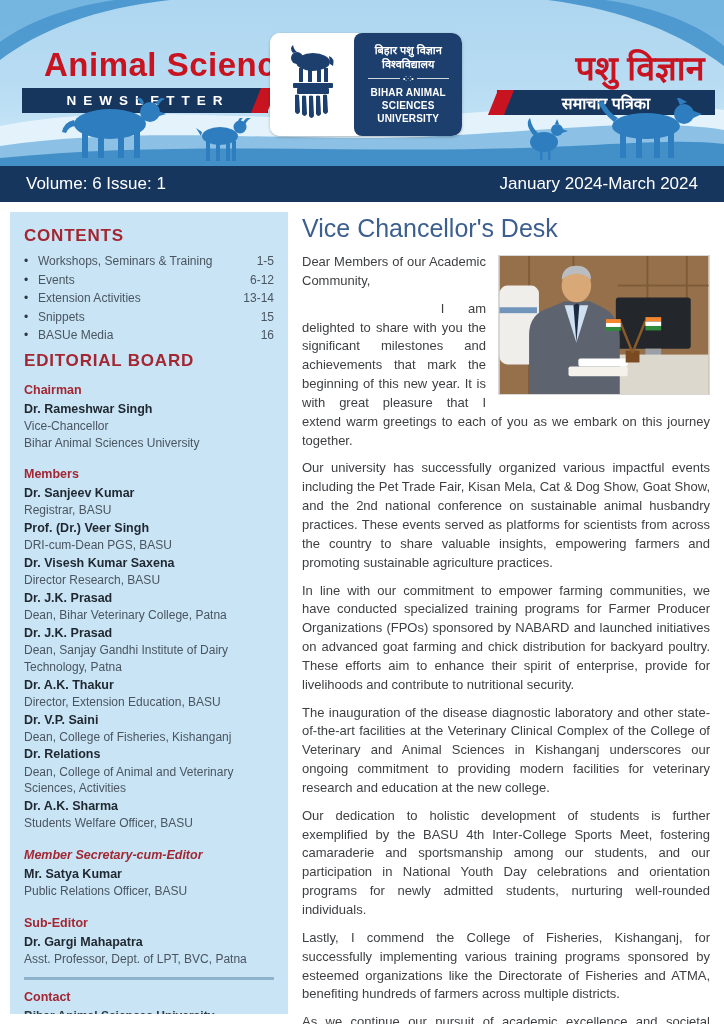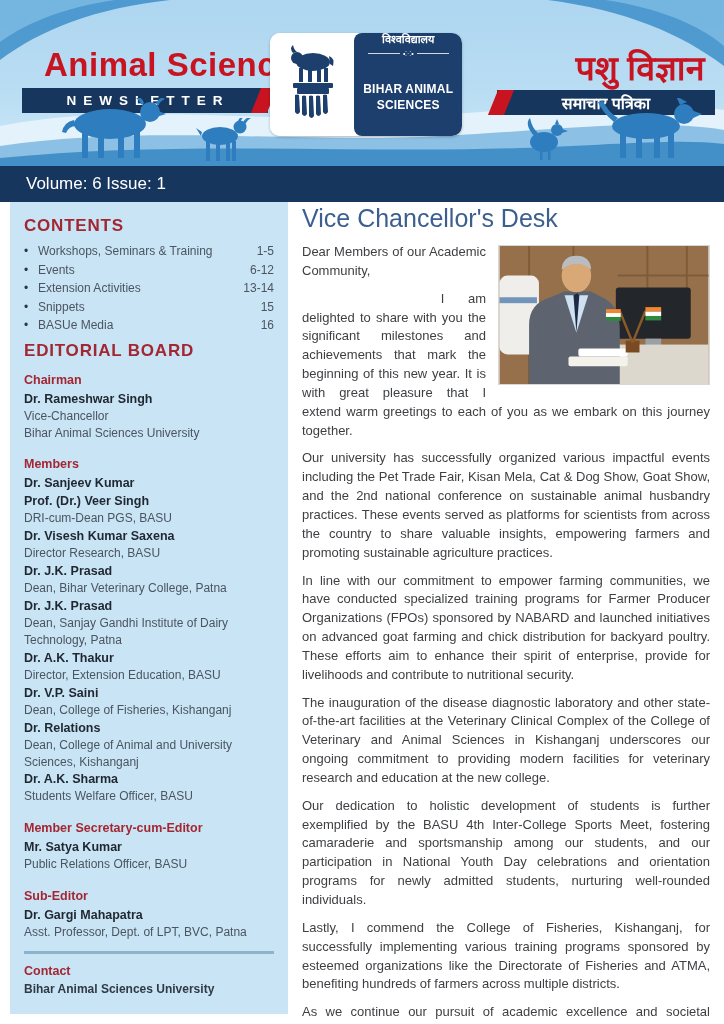--- a/index.html
+++ b/index.html
@@ -15,28 +15,28 @@
   .mast-title-right { position:absolute; left:535px; top:44px; width:210px; text-align:center; font-size:34px; font-weight:bold; color:#c81420; }
   .paper-bar { position:absolute; left:497px; top:90px; width:218px; height:25px; background:#17365e; color:#ffffff; display:flex; align-items:center; justify-content:center; font-size:16px; font-weight:bold; }
   .paper-slash { position:absolute; left:-4px; top:0; width:16px; height:25px; background:#c81420; transform:skewX(-22deg); }
   .logo-card { position:absolute; left:270px; top:33px; width:192px; height:103px; background:#ffffff; border-radius:10px; box-shadow:0 1px 3px rgba(0,0,0,0.25); display:flex; overflow:hidden; }
   .logo-left { width:44%; background:#ffffff; display:flex; align-items:center; justify-content:center; }
   .logo-right { width:56%; background:#1d3f6e; border-radius:8px; color:#ffffff; display:flex; flex-direction:column; align-items:center; justify-content:center; padding:16px 3px; text-align:center; }
   .logo-hindi { font-size:11px; font-weight:bold; line-height:1.25; }
   .logo-divider { width:80%; display:flex; align-items:center; gap:3px; margin:4px 0; }
   .logo-divider .ln { flex:1; height:1px; background:#ffffff; opacity:0.8; }
   .logo-divider .dt { font-size:7px; line-height:1; }
-  .logo-eng { font-size:12px; font-weight:bold; line-height:1.3; letter-spacing:0.2px;margin-top:21px; }
+  .logo-eng { font-size:10px; font-weight:bold; line-height:1.3; letter-spacing:0.2px; }
   .animal { position:absolute; }
 
   
   .issue-bar { width:724px; height:36px; background:#17365e; color:#ffffff; display:flex; align-items:center; justify-content:space-between; padding:2px 26px; font-size:17px; }
 
   
-  .body-wrap { display:flex; gap:12px; padding:0 10px 0 10px; height:812px; }
+  .body-wrap { display:flex; gap:12px; padding:10px 10px 0 10px; height:812px; }
 
   
   .sidebar { width:278px; background:#c9e4f5; padding:8px 14px 10px 14px; overflow:hidden; flex-shrink:0; }
   .sb-heading { color:#a32733; font-size:17px; font-weight:bold; letter-spacing:0.8px; margin:6px 0 6px 0; }
   .toc-row { display:flex; align-items:flex-start; font-size:12px; color:#4a5560; line-height:1.55; }
   .toc-bullet { width:14px; color:#2d3742; font-size:12px; }
   .toc-label { flex:1; }
   .toc-pages { text-align:right; }
   .sb-label { color:#a32733; font-size:12.5px; font-weight:bold; margin-top:10px; line-height:1.5; }
   .sb-name { color:#1f2730; font-size:12.5px; font-weight:bold; line-height:1.45; }
@@ -173,20 +173,21 @@
         <circle cx="92" cy="16" r="10"></circle>
         <path d="M88 7 L84 -2 L95 4 Z"></path>
         <path d="M99 12 L110 16 L99 21 Z"></path>
         <path d="M22 24 Q10 14 6 4 L11 3 Q16 14 26 20 Z"></path>
       </g>
     </svg>
   </header>
 
   <div class="issue-bar">
     <span>Volume: 6 Issue: 1</span>
+    <span>January 2024-March 2024</span>
   </div>
 
   <div class="body-wrap">
 
     <aside class="sidebar">
       <div class="sb-heading">CONTENTS</div>
       <div id="contents-list">
           <div class="toc-row">
             <span class="toc-bullet">•</span>
             <span class="toc-label">Workshops, Seminars &amp; Training</span>
@@ -220,20 +221,21 @@
       <div class="sb-name">Dr. Rameshwar Singh</div>
       <div id="chairman-roles">
           <div class="sb-role">Vice-Chancellor</div>
           <div class="sb-role">Bihar Animal Sciences University</div>
         </div>
 
       <div class="sb-label" style="margin-top:14px;">Members</div>
       <div id="members-list">
           <div>
             <div class="sb-name">Dr. Sanjeev Kumar</div>
+            <div class="sb-role">Registrar, BASU</div>
           </div>
           <div>
             <div class="sb-name">Prof. (Dr.) Veer Singh</div>
             <div class="sb-role">DRI-cum-Dean PGS, BASU</div>
           </div>
           <div>
             <div class="sb-name">Dr. Visesh Kumar Saxena</div>
             <div class="sb-role">Director Research, BASU</div>
           </div>
           <div>
@@ -247,29 +249,29 @@
           <div>
             <div class="sb-name">Dr. A.K. Thakur</div>
             <div class="sb-role">Director, Extension Education, BASU</div>
           </div>
           <div>
             <div class="sb-name">Dr. V.P. Saini</div>
             <div class="sb-role">Dean, College of Fisheries, Kishanganj</div>
           </div>
           <div>
             <div class="sb-name">Dr. Relations</div>
-            <div class="sb-role">Dean, College of Animal and University Sciences, Kishanganj</div>
+            <div class="sb-role">Dean, College of Animal and Veterinary Sciences, Activities</div>
           </div>
           <div>
             <div class="sb-name">Dr. A.K. Sharma</div>
             <div class="sb-role">Students Welfare Officer, BASU</div>
           </div>
         </div>
 
-      <div class="sb-label" style="margin-top:14px;">Member Secretary-cum-Editor</div>
+      <div class="sb-label" style="margin-top:14px;font-style:italic;">Member Secretary-cum-Editor</div>
       <div class="sb-name">Mr. Satya Kumar</div>
       <div class="sb-role">Public Relations Officer, BASU</div>
 
       <div class="sb-label" style="margin-top:14px;">Sub-Editor</div>
       <div class="sb-name">Dr. Gargi Mahapatra</div>
       <div class="sb-role">Asst. Professor, Dept. of LPT, BVC, Patna</div>
 
       <div class="sb-divider"></div>
 
       <div class="sb-label" style="margin-top:0;">Contact</div>

